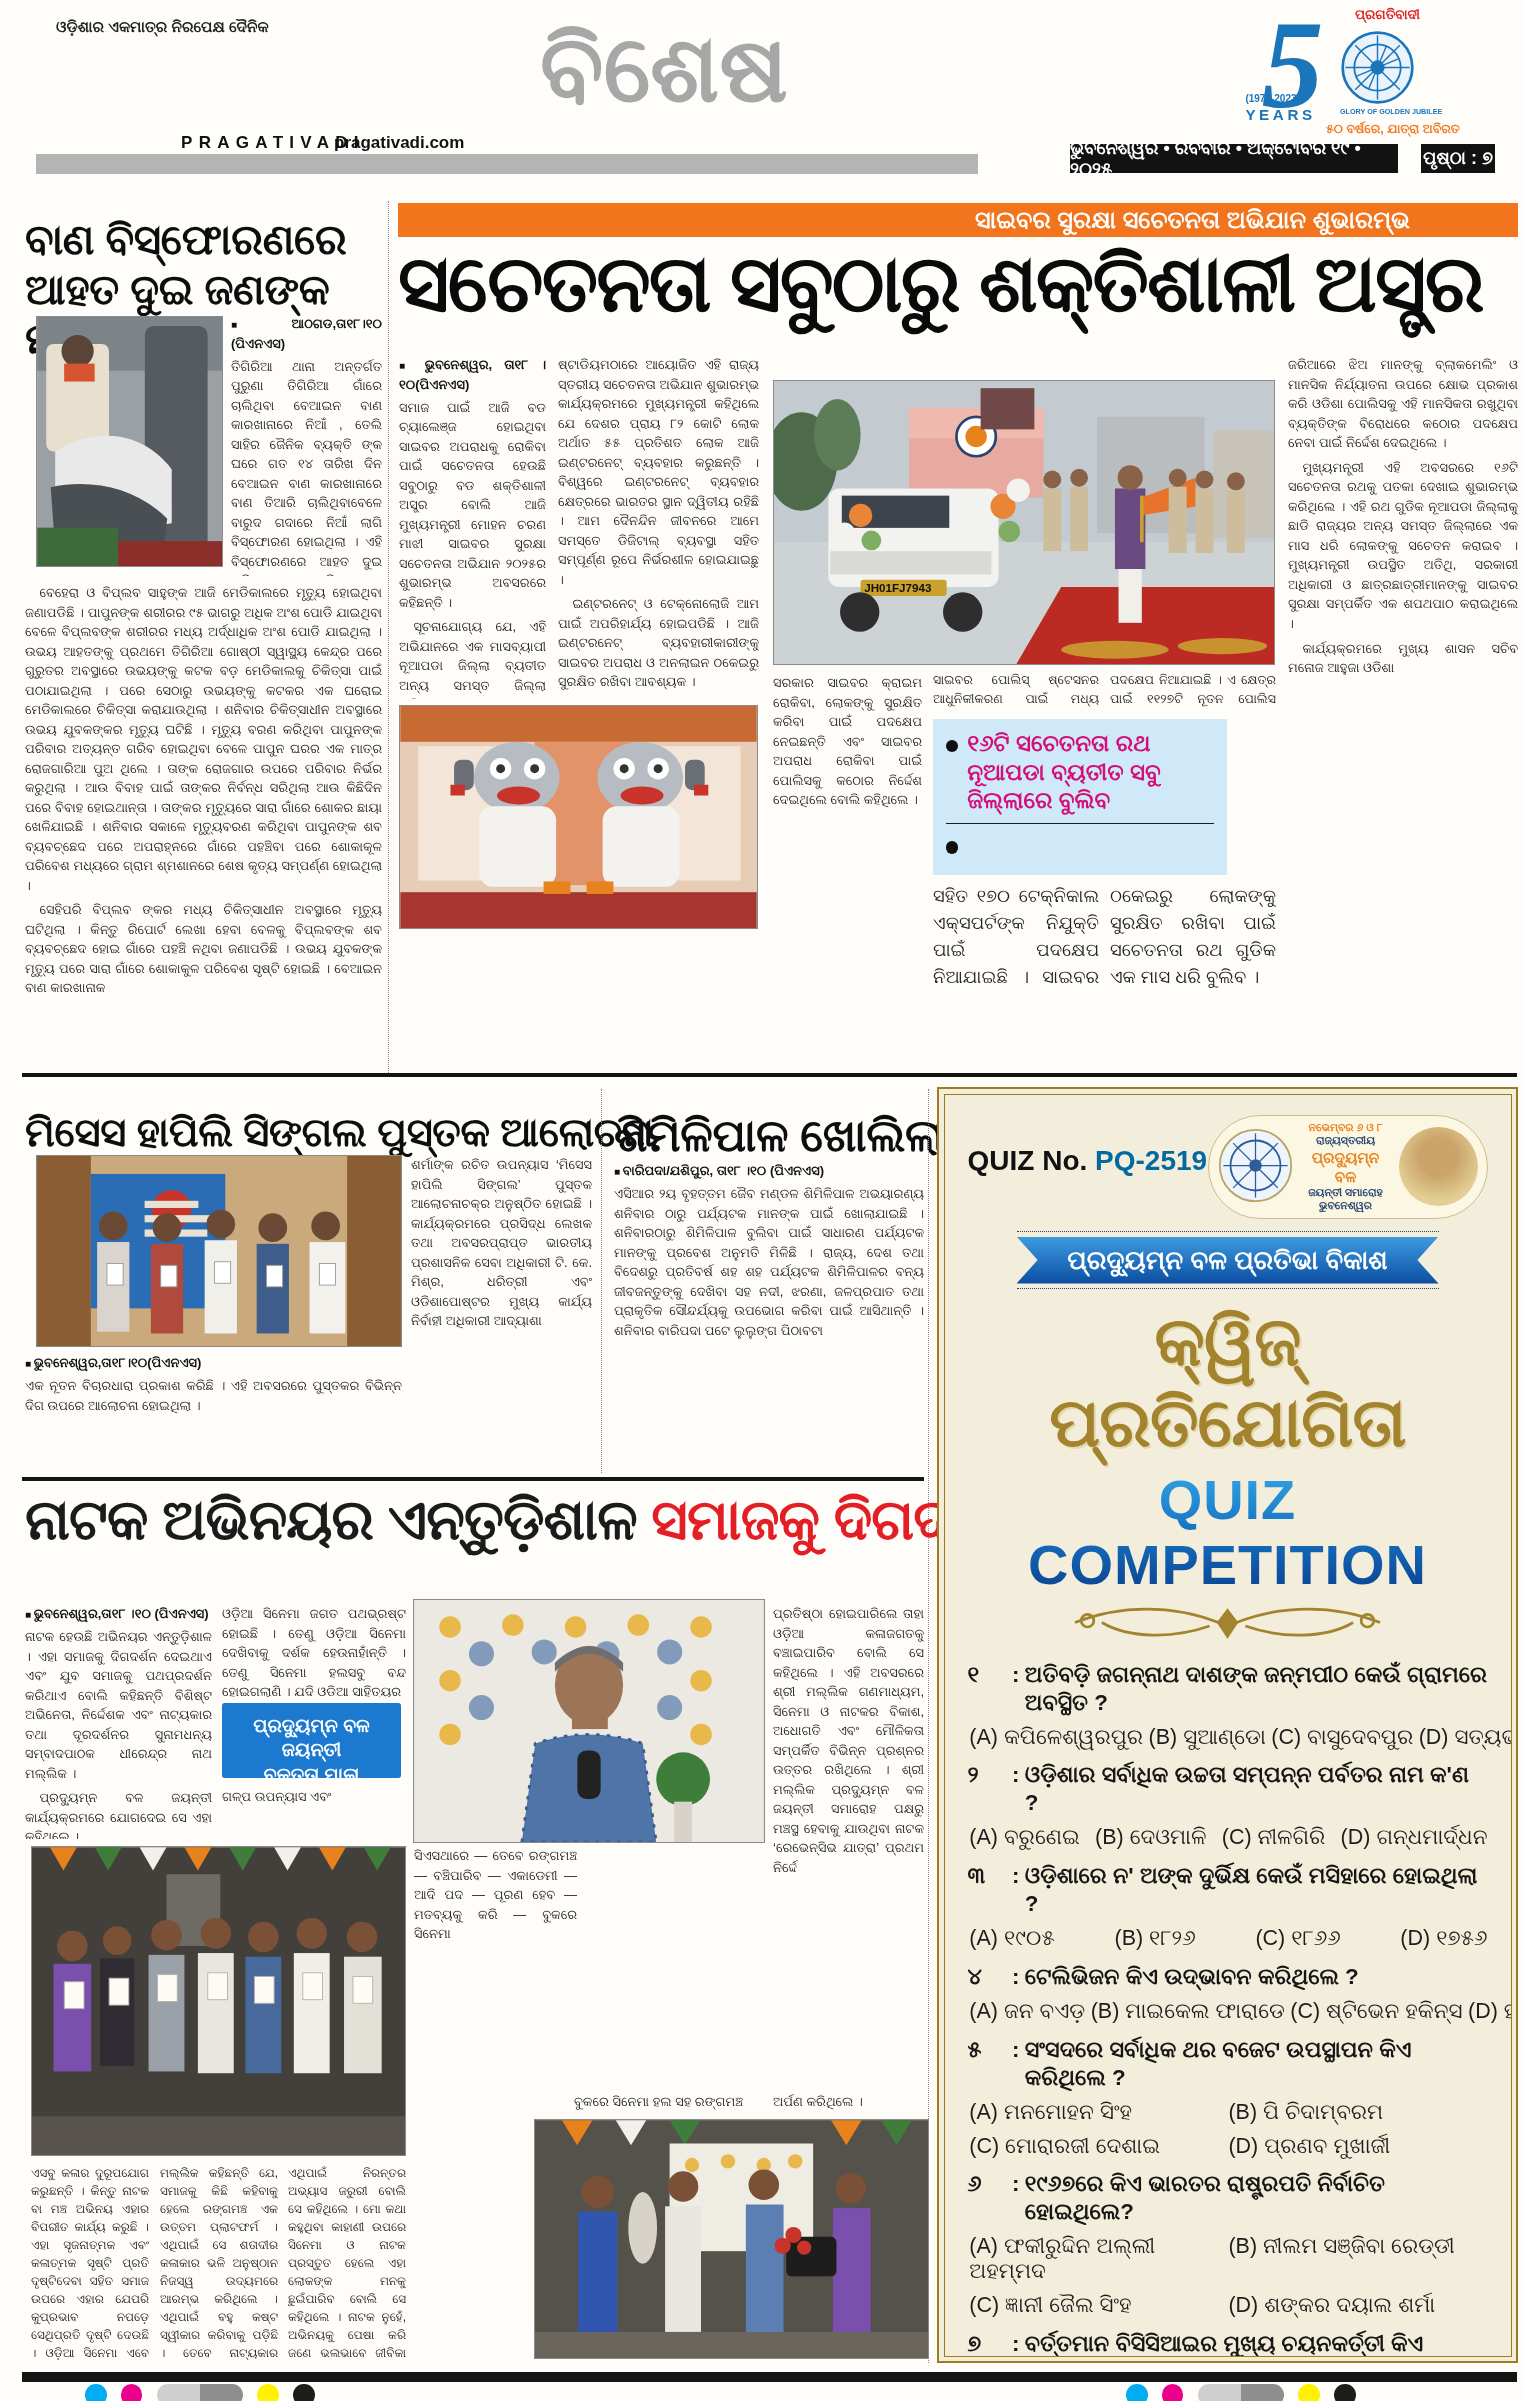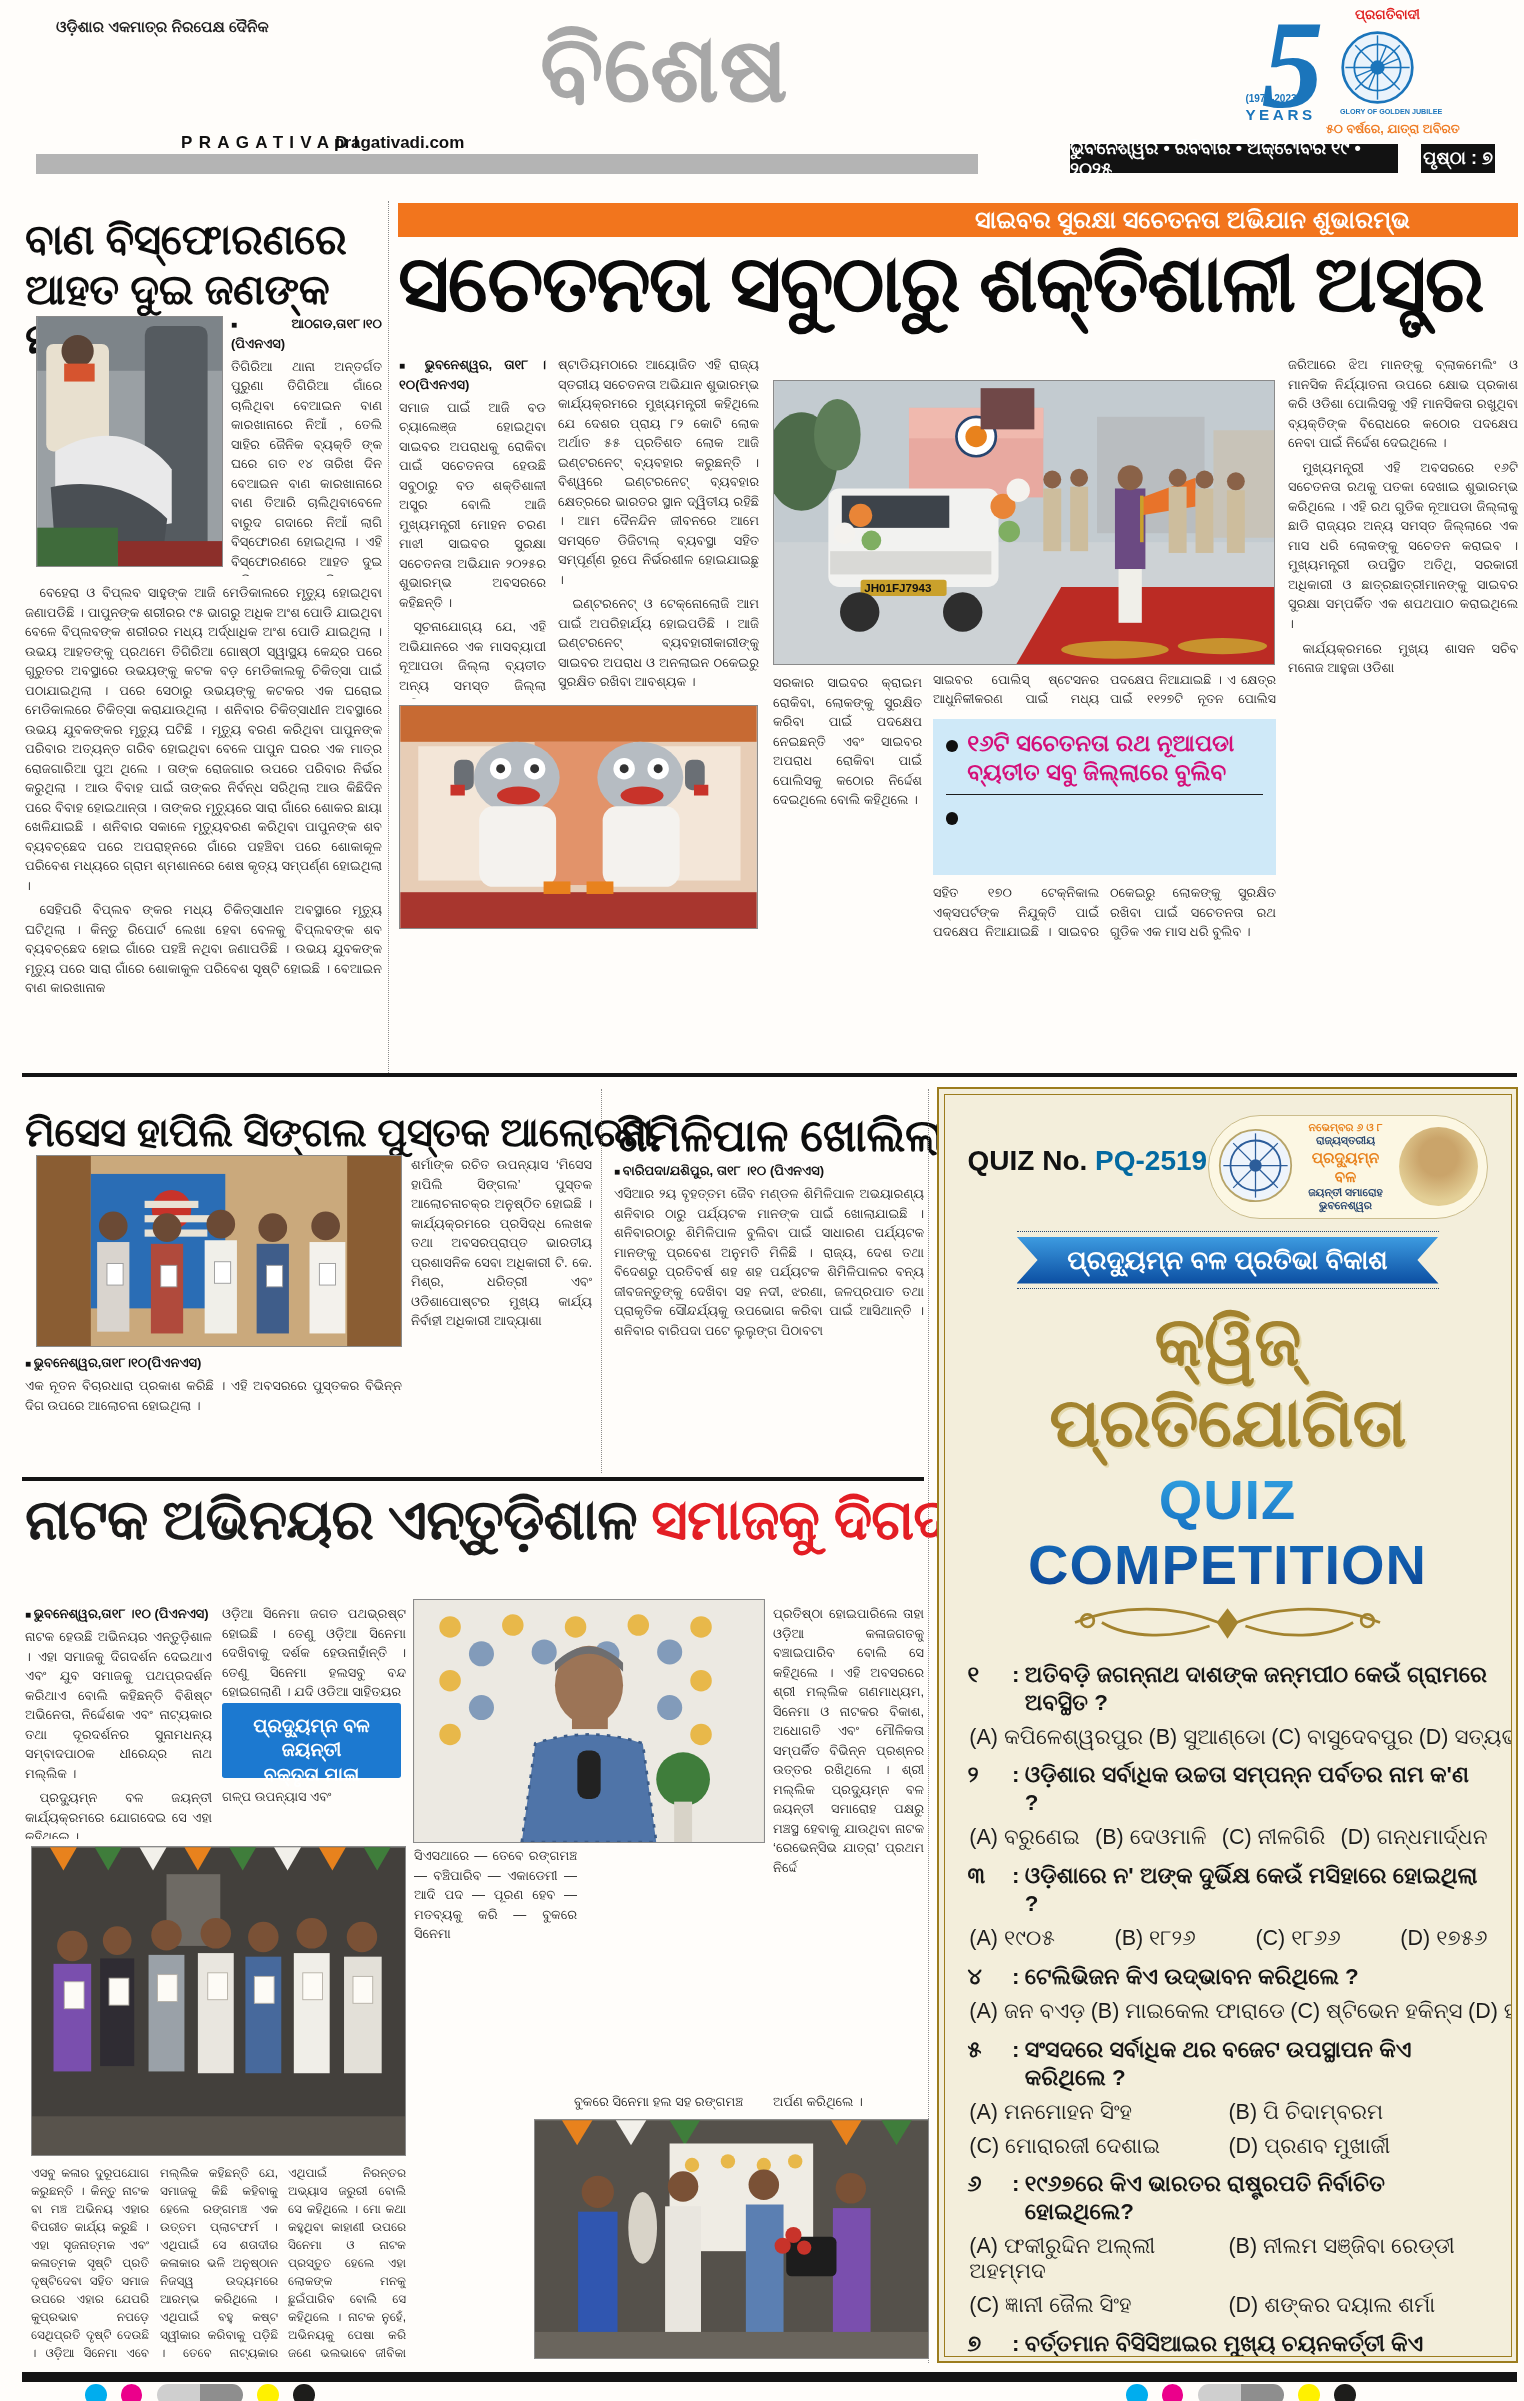--- a/index.html
+++ b/index.html
@@ -251,31 +251,31 @@
           <rect x="160" y="196" width="30" height="14"></rect>
           <rect x="208" y="196" width="30" height="14"></rect>
         </g>
     </svg>
   </div>
 
   <div class="abs body-txt" style="left:773px; top:673px; width:149px; height:398px;">ସରକାର ସାଇବର କ୍ରାଇମ ରୋକିବା, ଲୋକଙ୍କୁ ସୁରକ୍ଷିତ କରିବା ପାଇଁ ପଦକ୍ଷେପ ନେଇଛନ୍ତି ଏବଂ ସାଇବର ଅପରାଧ ରୋକିବା ପାଇଁ ପୋଲିସକୁ କଠୋର ନିର୍ଦ୍ଦେଶ ଦେଇଥିଲେ ବୋଲି କହିଥିଲେ ।</div>
 
   <div class="abs body-txt" style="left:933px; top:671px; width:343px; height:45px; column-count:2; column-gap:10.8px; font-size:12.6px;">ସାଇବର ପୋଲିସ୍ ଷ୍ଟେସନର ଆଧୁନିକୀକରଣ ପାଇଁ ମଧ୍ୟ ପଦକ୍ଷେପ ନିଆଯାଇଛି । ଏ କ୍ଷେତ୍ର ପାଇଁ ୧୧୨୭ଟି ନୂତନ ପୋଲିସ ପଦବୀ — ସରକାରଙ୍କ ପକ୍ଷରୁ ବ୍ୟାପକ ପଦକ୍ଷେପ ନିଆଯାଇଛି କିନ୍ତୁ ଅଧିକାଂଶ ଠକାମୀର ପ୍ରମୁଖ କାରଣ</div>
 
-  <div class="abs" id="bullets" style="left:933px; top:719px; width:343px; height:156px;">
+  <div class="abs" id="bullets" style="left:933px; top:719px; width:294px; height:156px;">
     <div class="bullet-row">
       <span class="bullet-dot"></span>
       <span class="bullet-txt">୧୬ଟି ସଚେତନତା ରଥ ନୂଆପଡା ବ୍ୟତୀତ ସବୁ ଜିଲ୍ଲାରେ ବୁଲିବ</span>
     </div>
     <div class="bullet-row">
       <span class="bullet-dot"></span>
     </div>
   </div>
 
-  <div class="abs body-txt" style="left:933px; top:883px; width:343px; height:188px; column-count:2; column-gap:10.8px; font-size:13px;">ସହିତ ୧୭୦ ଟେକ୍ନିକାଲ ଏକ୍ସପର୍ଟଙ୍କ ନିଯୁକ୍ତି ପାଇଁ ପଦକ୍ଷେପ ନିଆଯାଇଛି । ସାଇବର ଠକେଇରୁ ଲୋକଙ୍କୁ ସୁରକ୍ଷିତ ରଖିବା ପାଇଁ ସଚେତନତା ରଥ ଗୁଡିକ ଏକ ମାସ ଧରି ବୁଲିବ ।</div>
+  <div class="abs body-txt" style="left:933px; top:883px; width:343px; height:188px; column-count:2; column-gap:10.8px; font-size:18px;">ସହିତ ୧୭୦ ଟେକ୍ନିକାଲ ଏକ୍ସପର୍ଟଙ୍କ ନିଯୁକ୍ତି ପାଇଁ ପଦକ୍ଷେପ ନିଆଯାଇଛି । ସାଇବର ଠକେଇରୁ ଲୋକଙ୍କୁ ସୁରକ୍ଷିତ ରଖିବା ପାଇଁ ସଚେତନତା ରଥ ଗୁଡିକ ଏକ ମାସ ଧରି ବୁଲିବ ।</div>
 
   <div class="abs hrule" style="left:22.4px; top:1073px; width:1495px; height:3.6px;"></div>
 
   <div class="abs hl" style="left:25px; top:1091px; width:565px; font-size:40px; white-space:nowrap;">ମିସେସ ହାପିଲି ସିଙ୍ଗଲ ପୁସ୍ତକ ଆଲୋଚନା</div>
 
   <div class="abs photo" style="left:36px; top:1155px; width:366px; height:192px;">
     <svg width="364" height="190" viewBox="0 0 406 212">
       <rect width="406" height="212" fill="#caa97c"></rect>
       <rect x="0" y="0" width="60" height="212" fill="#8a5d33"></rect>
       <rect x="346" y="0" width="60" height="212" fill="#8a5d33"></rect>

